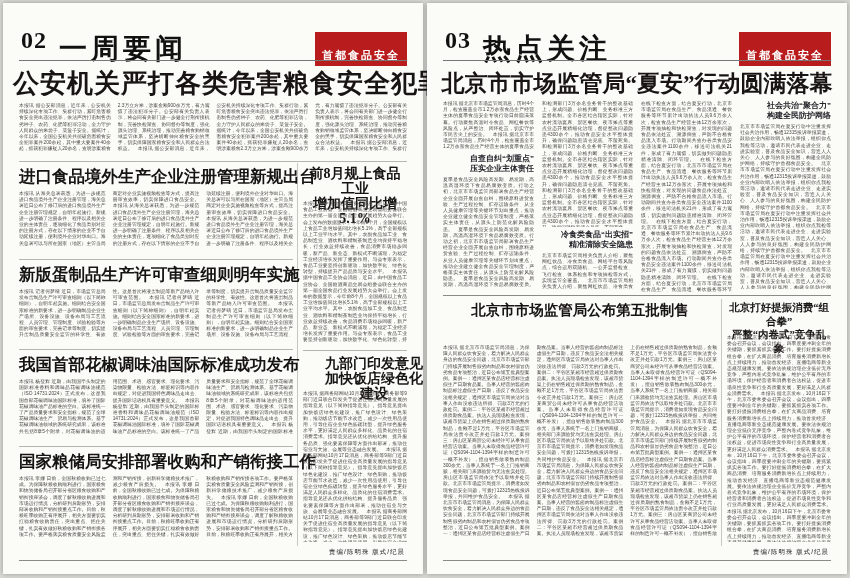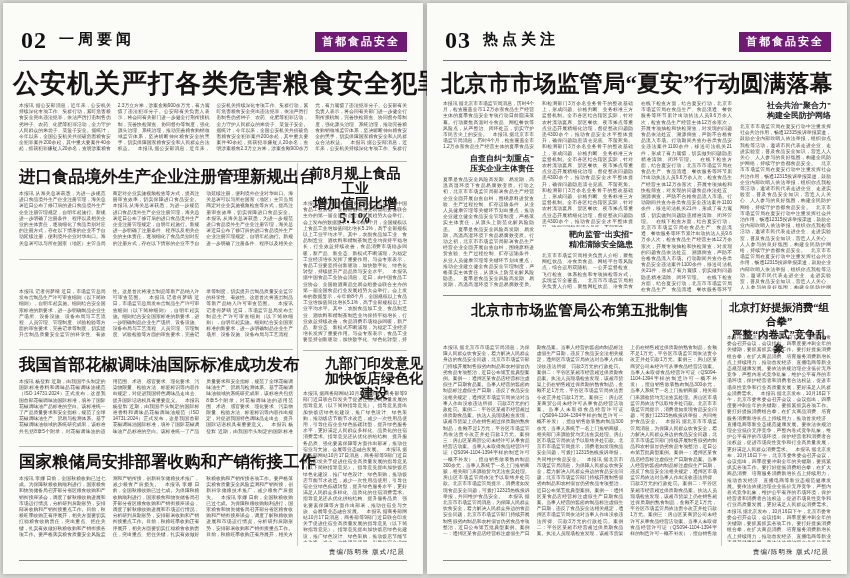--- a/index.html
+++ b/index.html
@@ -16,27 +16,27 @@
   .page-right{left:427px;}
 
   .pno{
     position:absolute;top:24px;left:18px;
     font-family:"Liberation Serif","DejaVu Serif",serif;
     font-size:24px;font-weight:bold;color:#111;letter-spacing:1px;
   }
   .pname{
     position:absolute;top:27px;left:56px;
     font-family:"Liberation Serif","DejaVu Serif",serif;
-    font-size:15px;font-weight:bold;color:#111;letter-spacing:4px;
+    font-size:28px;font-weight:bold;color:#111;letter-spacing:4px;
   }
   .badge{
     position:absolute;top:29px;right:16px;
-    background:#701a75;color:#fff;
+    background:#b91c1c;color:#fff;
     font-size:11px;font-weight:bold;letter-spacing:2px;
-    padding:2px 7px 3px 7px;
+    padding:16px 7px 3px 7px;
   }
   .hdr-rule{position:absolute;top:57px;left:16px;width:388px;height:0;border-top:1px solid #777;}
   .headline-xl{
     position:absolute;top:63px;left:10px;width:400px;height:32px;
     text-align:center;
     font-family:"Liberation Serif","DejaVu Serif",serif;
     font-weight:bold;color:#191414;white-space:nowrap;
   }
   .page-left .headline-xl{font-size:26px;letter-spacing:1px;}
   .page-right .headline-xl{font-size:23px;letter-spacing:0px;top:65px;}
@@ -87,20 +87,21 @@
   <div class="body-txt cols4" style="top:100px;left:16px;width:388px;height:53px;">本报讯 据公安部消息，近年来，公安机关持续深化专项工作、集群行动，紧盯危害粮食安全突出违法犯罪，依法严厉打击制售伪劣种子、农药、化肥等犯罪活动，全力守护人民群众的米袋子、菜篮子安全。据统计，今年以来，全国公安机关共侦破危害粮食安全犯罪案件200余起，其中重大要案件40余起，抓获犯罪嫌疑人20余名，查明涉案粮食2.3万立方米，涉案金额900余万元，有力震慑了违法犯罪分子。公安部有关负责人表示，将会同有关部门进一步健全行刑衔接机制，完善快检筛查、协同督办等制度，强化源头治理、系统治理，推动完善粮食购销领域监管体系，坚决斩断伸向粮食安全的黑手，切实保障国家粮食安全和人民群众合法权益。　本报讯 据公安部消息，近年来，公安机关持续深化专项工作、集群行动，紧盯危害粮食安全突出违法犯罪，依法严厉打击制售伪劣种子、农药、化肥等犯罪活动，全力守护人民群众的米袋子、菜篮子安全。据统计，今年以来，全国公安机关共侦破危害粮食安全犯罪案件200余起，其中重大要案件40余起，抓获犯罪嫌疑人20余名，查明涉案粮食2.3万立方米，涉案金额900余万元，有力震慑了违法犯罪分子。公安部有关负责人表示，将会同有关部门进一步健全行刑衔接机制，完善快检筛查、协同督办等制度，强化源头治理、系统治理，推动完善粮食购销领域监管体系，坚决斩断伸向粮食安全的黑手，切实保障国家粮食安全和人民群众合法权益。　本报讯 据公安部消息，近年来，公安机关持续深化专项工作、集群行动，紧盯危害粮食安全突出违法犯罪，依法严厉打击制售伪劣种子、农药、化肥等犯罪活动，全力守护人民群众的米袋子、菜篮子安全。据统计，今年以来，全国公安机关共侦破危害粮食安全犯罪案件200余起，其中重大要案件40余起，抓获犯罪嫌疑人20余名，查明涉案粮食2.3万立方米，涉案金额900余万元，有力震慑了违法犯罪分子。公安部有关负责人表示，将会同有关部门进一步健全行刑衔接机制，完善快检筛查、协同督办等制度，强化源头治理、系统治理，推动完善粮食购销领域监管体系，坚决斩断伸向粮食安全的黑手，切实保障国家粮食安全和人民群众合法权益。</div>
 
   <div class="rule" style="top:158px;left:16px;width:388px;"></div>
   <div class="vrule" style="left:294px;top:160px;height:383px;"></div>
 
   <div class="h2 h2a" style="top:163px;left:16px;width:274px;">进口食品境外生产企业注册管理新规出台</div>
   <div class="body-txt cols3" style="top:188px;left:16px;width:274px;height:62px;">本报讯 从海关总署获悉，为进一步规范进口食品境外生产企业注册管理，海关总署近日公布了修订后的进口食品境外生产企业注册管理规定，自明年起施行。新规进一步明确了注册条件、程序以及相关企业的主体责任，逐项细化了食品类别对应的注册方式，存在以下情形的企业不予自动延续注册，便利境外企业对华出口。海关总署可以与所在国家（地区）主管当局商定对企业实施视频检查等方式，提高注册审查效率，切实保障进口食品安全。　本报讯 从海关总署获悉，为进一步规范进口食品境外生产企业注册管理，海关总署近日公布了修订后的进口食品境外生产企业注册管理规定，自明年起施行。新规进一步明确了注册条件、程序以及相关企业的主体责任，逐项细化了食品类别对应的注册方式，存在以下情形的企业不予自动延续注册，便利境外企业对华出口。海关总署可以与所在国家（地区）主管当局商定对企业实施视频检查等方式，提高注册审查效率，切实保障进口食品安全。　本报讯 从海关总署获悉，为进一步规范进口食品境外生产企业注册管理，海关总署近日公布了修订后的进口食品境外生产企业注册管理规定，自明年起施行。新规进一步明确了注册条件、程序以及相关企业的主体责任，逐项细化了食品类别对应的注册方式，存在以下情形的企业不予自动延续注册，便利境外企业对华出口。海关总署可以与所在国家（地区）主管当局商定对企业实施视频检查等方式，提高注册审查效率，切实保障进口食品安全。</div>
 
   <div class="rule" style="top:256px;left:16px;width:274px;"></div>
 
+  <div class="h2 h2a" style="top:261px;left:16px;width:274px;">新版蛋制品生产许可审查细则明年实施</div>
   <div class="body-txt cols3" style="top:286px;left:16px;width:274px;height:54px;">本报讯 记者何梦晴 近日，市场监管总局发布蛋制品生产许可审查细则（以下简称细则），自明年起实施。细则结合安全国家标准的新要求，进一步明确制品企业生产场所、设备设施、设备布局与工艺流程、人员管理、管理制度、试验检验等方面的审查要求，完善记录等制度，切实提升蛋制品质量安全监管的科学性、有效性。这是首次将液蛋制品等新产品纳入许可审查范围。　本报讯 记者何梦晴 近日，市场监管总局发布蛋制品生产许可审查细则（以下简称细则），自明年起实施。细则结合安全国家标准的新要求，进一步明确制品企业生产场所、设备设施、设备布局与工艺流程、人员管理、管理制度、试验检验等方面的审查要求，完善记录等制度，切实提升蛋制品质量安全监管的科学性、有效性。这是首次将液蛋制品等新产品纳入许可审查范围。　本报讯 记者何梦晴 近日，市场监管总局发布蛋制品生产许可审查细则（以下简称细则），自明年起实施。细则结合安全国家标准的新要求，进一步明确制品企业生产场所、设备设施、设备布局与工艺流程、人员管理、管理制度、试验检验等方面的审查要求，完善记录等制度，切实提升蛋制品质量安全监管的科学性、有效性。这是首次将液蛋制品等新产品纳入许可审查范围。</div>
 
   <div class="rule" style="top:346px;left:16px;width:274px;"></div>
 
   <div class="h2 h2a" style="top:351px;left:16px;width:274px;">我国首部花椒调味油国际标准成功发布</div>
   <div class="body-txt cols3" style="top:376px;left:16px;width:274px;height:60px;">本报讯 杨登辉 近期，由我国牵头制定的国际标准香料和调味品花椒调味油规范（ISO 14731:2024）正式发布，这是我国首部花椒调味油国际标准，填补了国际花椒调味油产品标准的空白。该标准统一了产品质量要求和安全指标，规范了全球花椒调味油生产、贸易与检测体系。基于花椒调味油领域的系统研究成果，该标准共包括8章5个附录，对花椒调味油的适用范围、术语、感官要求、理化要求、污染物限量、检验方法、标签标识等内容作出规定，对促进我国特色调味品走出去、提升国际话语权具有重要意义。　本报讯 杨登辉 近期，由我国牵头制定的国际标准香料和调味品花椒调味油规范（ISO 14731:2024）正式发布，这是我国首部花椒调味油国际标准，填补了国际花椒调味油产品标准的空白。该标准统一了产品质量要求和安全指标，规范了全球花椒调味油生产、贸易与检测体系。基于花椒调味油领域的系统研究成果，该标准共包括8章5个附录，对花椒调味油的适用范围、术语、感官要求、理化要求、污染物限量、检验方法、标签标识等内容作出规定，对促进我国特色调味品走出去、提升国际话语权具有重要意义。　本报讯 杨登辉 近期，由我国牵头制定的国际标准香料和调味品花椒调味油规范（ISO 14731:2024）正式发布，这是我国首部花椒调味油国际标准，填补了国际花椒调味油产品标准的空白。该标准统一了产品质量要求和安全指标，规范了全球花椒调味油生产、贸易与检测体系。基于花椒调味油领域的系统研究成果，该标准共包括8章5个附录，对花椒调味油的适用范围、术语、感官要求、理化要求、污染物限量、检验方法、标签标识等内容作出规定，对促进我国特色调味品走出去、提升国际话语权具有重要意义。</div>
 
   <div class="rule" style="top:443px;left:16px;width:274px;"></div>
 
   <div class="h2 h2a" style="top:448px;left:16px;width:274px;">国家粮储局安排部署收购和产销衔接工作</div>
@@ -137,21 +138,21 @@
     <div class="subhead">
       <span>自查自纠“划重点”</span><br>
       <span>压实企业主体责任</span>
     </div>
     <div class="fillp" style="height:110px;">夏季是食品安全风险高发期、易发期，高温高湿环境下食品易腐败变质。行动之初，北京市市场监管局部署食品生产经营企业全面开展自查自纠，围绕原料进货查验、生产过程控制、贮存运输条件、从业人员健康管理等关键环节划出重点，推动企业建立健全食品安全管理制度，严格落实主体责任，从源头上防范化解风险隐患。　夏季是食品安全风险高发期、易发期，高温高湿环境下食品易腐败变质。行动之初，北京市市场监管局部署食品生产经营企业全面开展自查自纠，围绕原料进货查验、生产过程控制、贮存运输条件、从业人员健康管理等关键环节划出重点，推动企业建立健全食品安全管理制度，严格落实主体责任，从源头上防范化解风险隐患。　夏季是食品安全风险高发期、易发期，高温高湿环境下食品易腐败变质。行动之初，北京市市场监管局部署食品生产经营企业全面开展自查自纠，围绕原料进货查验、生产过程控制、贮存运输条件、从业人员健康管理等关键环节划出重点，推动企业建立健全食品安全管理制度，严格落实主体责任，从源头上防范化解风险隐患。</div>
   </div>
 
   <div class="colbox" style="left:115px;">
     <div class="fillp" style="height:126px;">和检测部门3万余名业务骨干的整改基础上，形成问题、价格判断、业务标准三方监督机制。全市各区结合辖区实际，针对农村流动宴席、景区餐饮、夜市摊点等重点业态开展精细化治理，督促整改问题隐患4300余个，推动食品安全水平整体提升，确保问题隐患清仓见底、不留死角。　和检测部门3万余名业务骨干的整改基础上，形成问题、价格判断、业务标准三方监督机制。全市各区结合辖区实际，针对农村流动宴席、景区餐饮、夜市摊点等重点业态开展精细化治理，督促整改问题隐患4300余个，推动食品安全水平整体提升，确保问题隐患清仓见底、不留死角。　和检测部门3万余名业务骨干的整改基础上，形成问题、价格判断、业务标准三方监督机制。全市各区结合辖区实际，针对农村流动宴席、景区餐饮、夜市摊点等重点业态开展精细化治理，督促整改问题隐患4300余个，推动食品安全水平整体提升，确保问题隐患清仓见底、不留死角。</div>
     <div class="subhead">
-      <span>靶向监管“出实招”</span><br>
+      <span>冷食类食品“出实招”</span><br>
       <span>精准清除安全隐患</span>
     </div>
     <div class="fillp" style="height:36px;">北京市市场监管局相关负责人介绍，聚焦网红饮品、冷食类食品、网络平台等风险点，综合运用双随机、一公开监督检查、飞行检查、体系检查和专项抽检等方式，实现监管全覆盖。　北京市市场监管局相关负责人介绍，聚焦网红饮品、冷食类食品、网络平台等风险点，综合运用双随机、一公开监督检查、飞行检查、体系检查和专项抽检等方式，实现监管全覆盖。</div>
   </div>
 
   <div class="colbox" style="left:214px;">
     <div class="fillp" style="height:192px;">在线下检查方面，结合夏安行动，北京市市场监管局在食品生产、食品流通、餐饮服务等环节累计出动执法人员9.6万余人次，检查食品生产经营主体12万余家次，开展专项抽检和快检筛查，对发现的问题食品依法处置、溯源倒查，严防不合格食品流入市场。行动期间共查办各类食品安全违法案件1100余件，移送司法机关21件，形成了有力震慑，切实做到问题隐患精准清除、闭环管理。　在线下检查方面，结合夏安行动，北京市市场监管局在食品生产、食品流通、餐饮服务等环节累计出动执法人员9.6万余人次，检查食品生产经营主体12万余家次，开展专项抽检和快检筛查，对发现的问题食品依法处置、溯源倒查，严防不合格食品流入市场。行动期间共查办各类食品安全违法案件1100余件，移送司法机关21件，形成了有力震慑，切实做到问题隐患精准清除、闭环管理。　在线下检查方面，结合夏安行动，北京市市场监管局在食品生产、食品流通、餐饮服务等环节累计出动执法人员9.6万余人次，检查食品生产经营主体12万余家次，开展专项抽检和快检筛查，对发现的问题食品依法处置、溯源倒查，严防不合格食品流入市场。行动期间共查办各类食品安全违法案件1100余件，移送司法机关21件，形成了有力震慑，切实做到问题隐患精准清除、闭环管理。　在线下检查方面，结合夏安行动，北京市市场监管局在食品生产、食品流通、餐饮服务等环节累计出动执法人员9.6万余人次，检查食品生产经营主体12万余家次，开展专项抽检和快检筛查，对发现的问题食品依法处置、溯源倒查，严防不合格食品流入市场。行动期间共查办各类食品安全违法案件1100余件，移送司法机关21件，形成了有力震慑，切实做到问题隐患精准清除、闭环管理。</div>
   </div>
 
   <div class="colbox" style="left:313px;">

